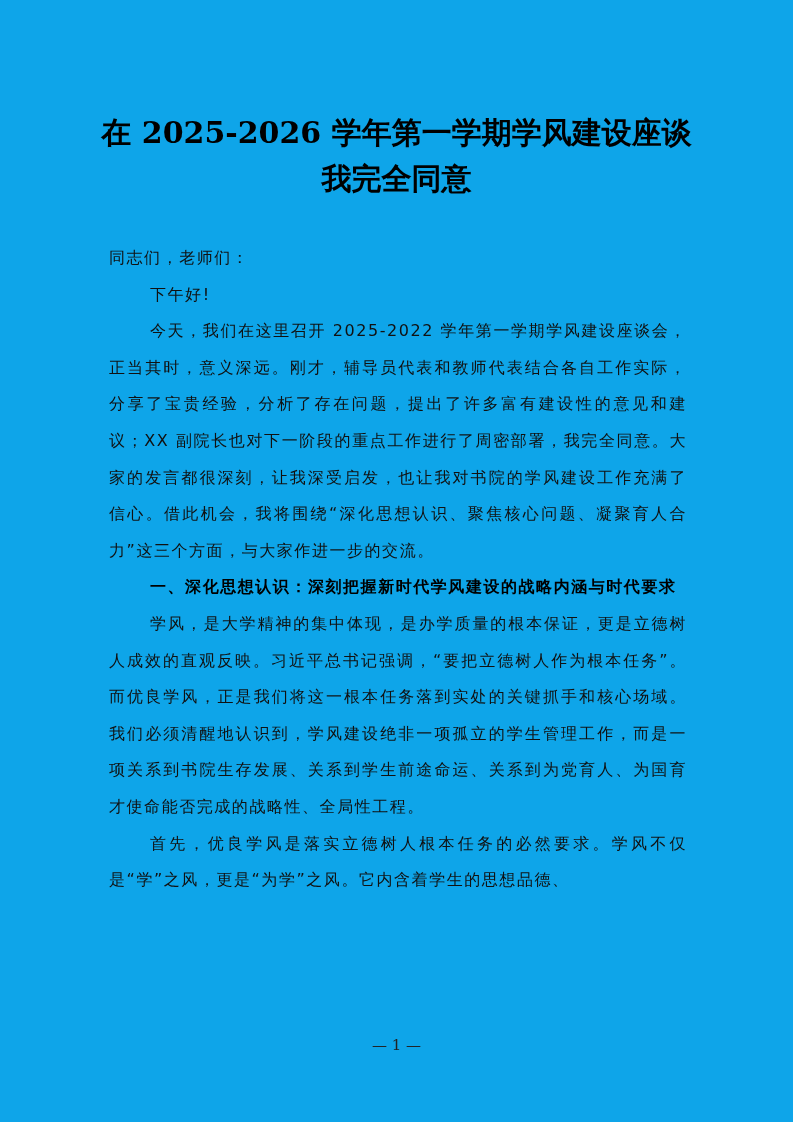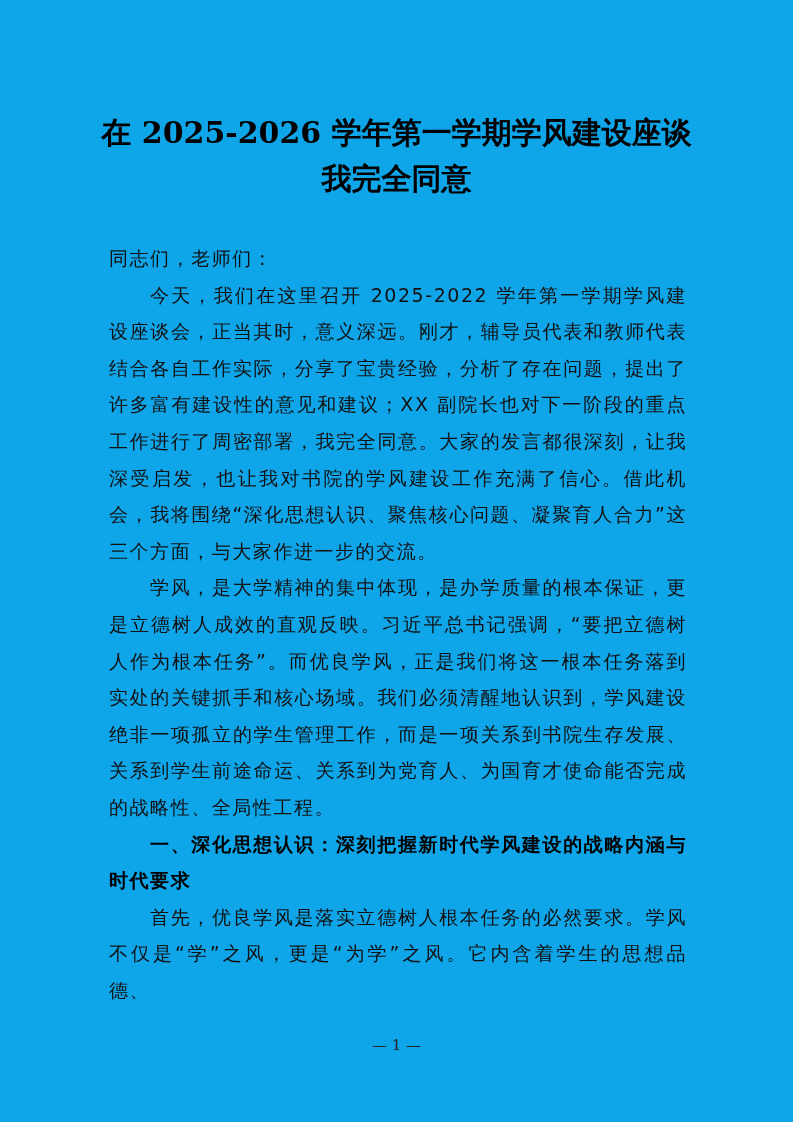--- a/index.html
+++ b/index.html
@@ -6,41 +6,42 @@
   body { width: 793px; height: 1122px; position: relative; overflow: hidden; }
   .page { position: absolute; left: 0; top: 0; width: 793px; height: 1122px; background: #0ea5e9; }
   .title {
     position: absolute; left: 100px; width: 593px; top: 110px;
     text-align: center; font-family: "DejaVu Serif", "Liberation Serif", serif;
     font-weight: bold; font-size: 30px; line-height: 46px; color: #000; margin: 0;
   }
   .body {
     position: absolute; left: 109px; width: 578px; top: 240px;
     font-family: "DejaVu Sans", "Liberation Sans", sans-serif;
-    font-size: 19px; color: #111; line-height: 36.6px;
+    font-size: 16px; color: #111; line-height: 36.6px;
   }
   .p { margin: 0; text-align: justify; text-align-last: left; letter-spacing: 1.55px; }
   .indent { text-indent: 41px; }
   .heading { font-weight: bold; color: #000; }
   .footer {
     position: absolute; left: 0; width: 793px; top: 1036px; text-align: center;
     font-family: "DejaVu Serif", "Liberation Serif", serif; font-size: 15px; color: #222;
   }
 </style>
 </head>
 <body>
 
 <div class="page">
   <h1 class="title">
     <div>在 2025-2026 学年第一学期学风建设座谈</div>
     <div>我完全同意</div>
   </h1>
 
   <div class="body">
     <p class="p">同志们，老师们：</p>
+    <p class="p indent">下午好!</p>
     <p class="p indent">今天，我们在这里召开 2025-2022 学年第一学期学风建设座谈会，正当其时，意义深远。刚才，辅导员代表和教师代表结合各自工作实际，分享了宝贵经验，分析了存在问题，提出了许多富有建设性的意见和建议；XX 副院长也对下一阶段的重点工作进行了周密部署，我完全同意。大家的发言都很深刻，让我深受启发，也让我对书院的学风建设工作充满了信心。借此机会，我将围绕“深化思想认识、聚焦核心问题、凝聚育人合力”这三个方面，与大家作进一步的交流。</p>
+    <p class="p indent heading">一、深化思想认识：深刻把握新时代学风建设的战略内涵与时代要求</p>
     <p class="p indent">学风，是大学精神的集中体现，是办学质量的根本保证，更是立德树人成效的直观反映。习近平总书记强调，“要把立德树人作为根本任务”。而优良学风，正是我们将这一根本任务落到实处的关键抓手和核心场域。我们必须清醒地认识到，学风建设绝非一项孤立的学生管理工作，而是一项关系到书院生存发展、关系到学生前途命运、关系到为党育人、为国育才使命能否完成的战略性、全局性工程。</p>
-    <p class="p indent heading">一、深化思想认识：深刻把握新时代学风建设的战略内涵与时代要求</p>
     <p class="p indent">首先，优良学风是落实立德树人根本任务的必然要求。学风不仅是“学”之风，更是“为学”之风。它内含着学生的思想品德、</p>
   </div>
 
   <div class="footer">— 1 —</div>
 </div>
 
 </body></html>

